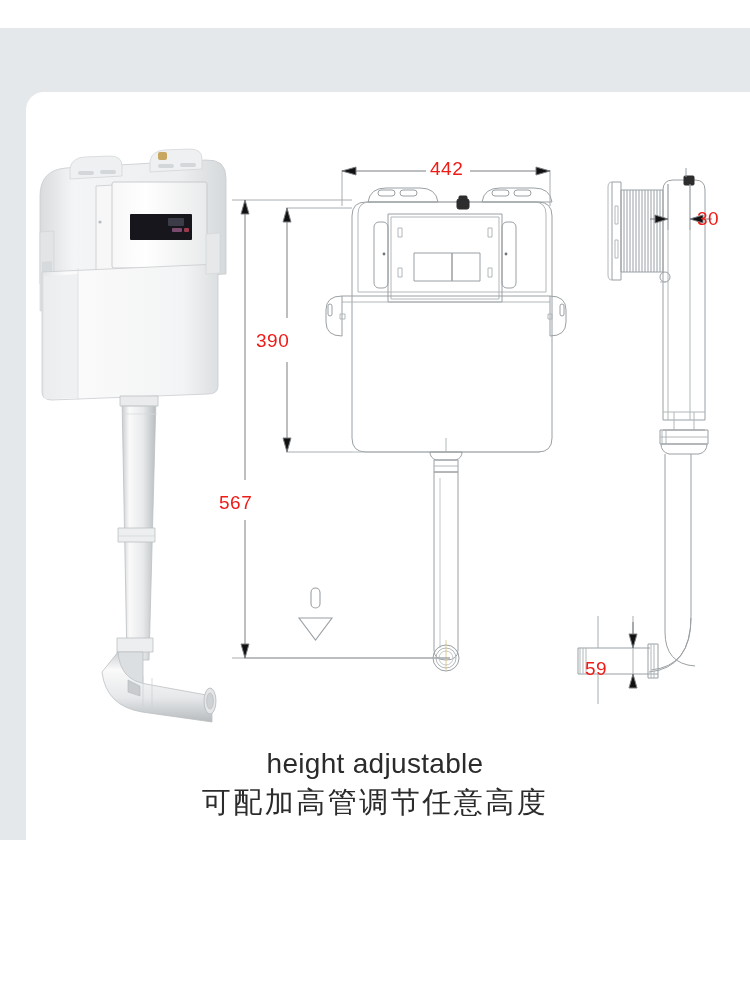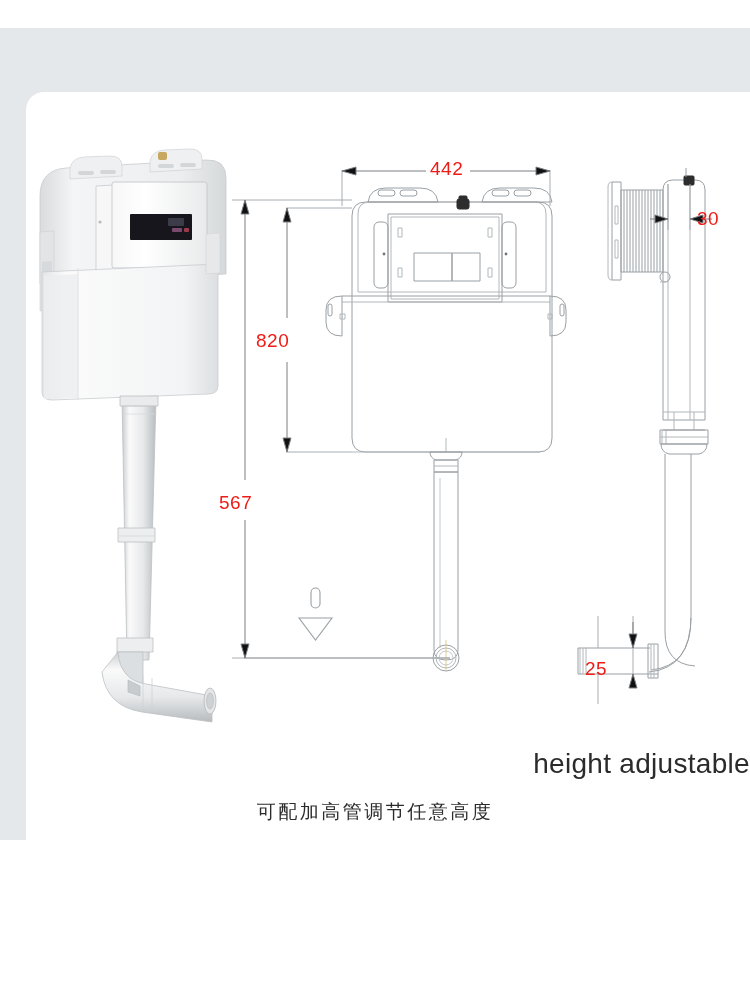--- a/index.html
+++ b/index.html
@@ -55,37 +55,36 @@
     font-family: "Liberation Sans", sans-serif;
     font-size: 19px;
     letter-spacing: 0.5px;
     white-space: nowrap;
   }
   #caption-en {
     position: absolute;
     left: 0;
     top: 748px;
     width: 750px;
-    text-align: right;
+    text-align: center;
     font-family: "Liberation Sans", sans-serif;
     font-size: 28px;
     color: #2b2b2b;
     letter-spacing: 0.3px;
   }
   #caption-cn {
     position: absolute;
     left: 0;
     top: 783px;
     width: 750px;
     text-align: center;
     font-family: "DejaVu Sans", sans-serif;
-    font-size: 19px;
+    font-size: 29px;
     color: #2b2b2b;
     letter-spacing: 2.5px;
-    margin-top: 16px;
   }
 </style>
 </head>
 <body>
 
 <div id="page">
 
   <div id="frame-band"></div>
   <div id="content-card"></div>
 
@@ -354,25 +353,25 @@
         <path d="M633 616 l0 70" fill="none" stroke="#a8adb1"></path>
         <path d="M633 622 l0 26" fill="none"></path>
         <path d="M633 674 l0 14" fill="none"></path>
         <path d="M633 648 l-4 -14 l8 0 z"></path>
         <path d="M633 674 l-4 14 l8 0 z"></path>
       </g>
     </svg>
 
     <div class="dimtext" style="left:430px; top:158px;">442</div>
 
-    <div class="dimtext" style="left:256px; top:330px;">820</div>
+    <div class="dimtext" style="left:256px; top:330px;">390</div>
 
     <div class="dimtext" style="left:219px; top:492px;">567</div>
 
     <div class="dimtext" style="left:697px; top:208px;">30</div>
 
-    <div class="dimtext" style="left:585px; top:658px;">25</div>
+    <div class="dimtext" style="left:585px; top:658px;">59</div>
 
     <div id="caption-en">height adjustable</div>
     <div id="caption-cn">可配加高管调节任意高度</div>
 
   </div>
 </div>
 
 </body></html>

